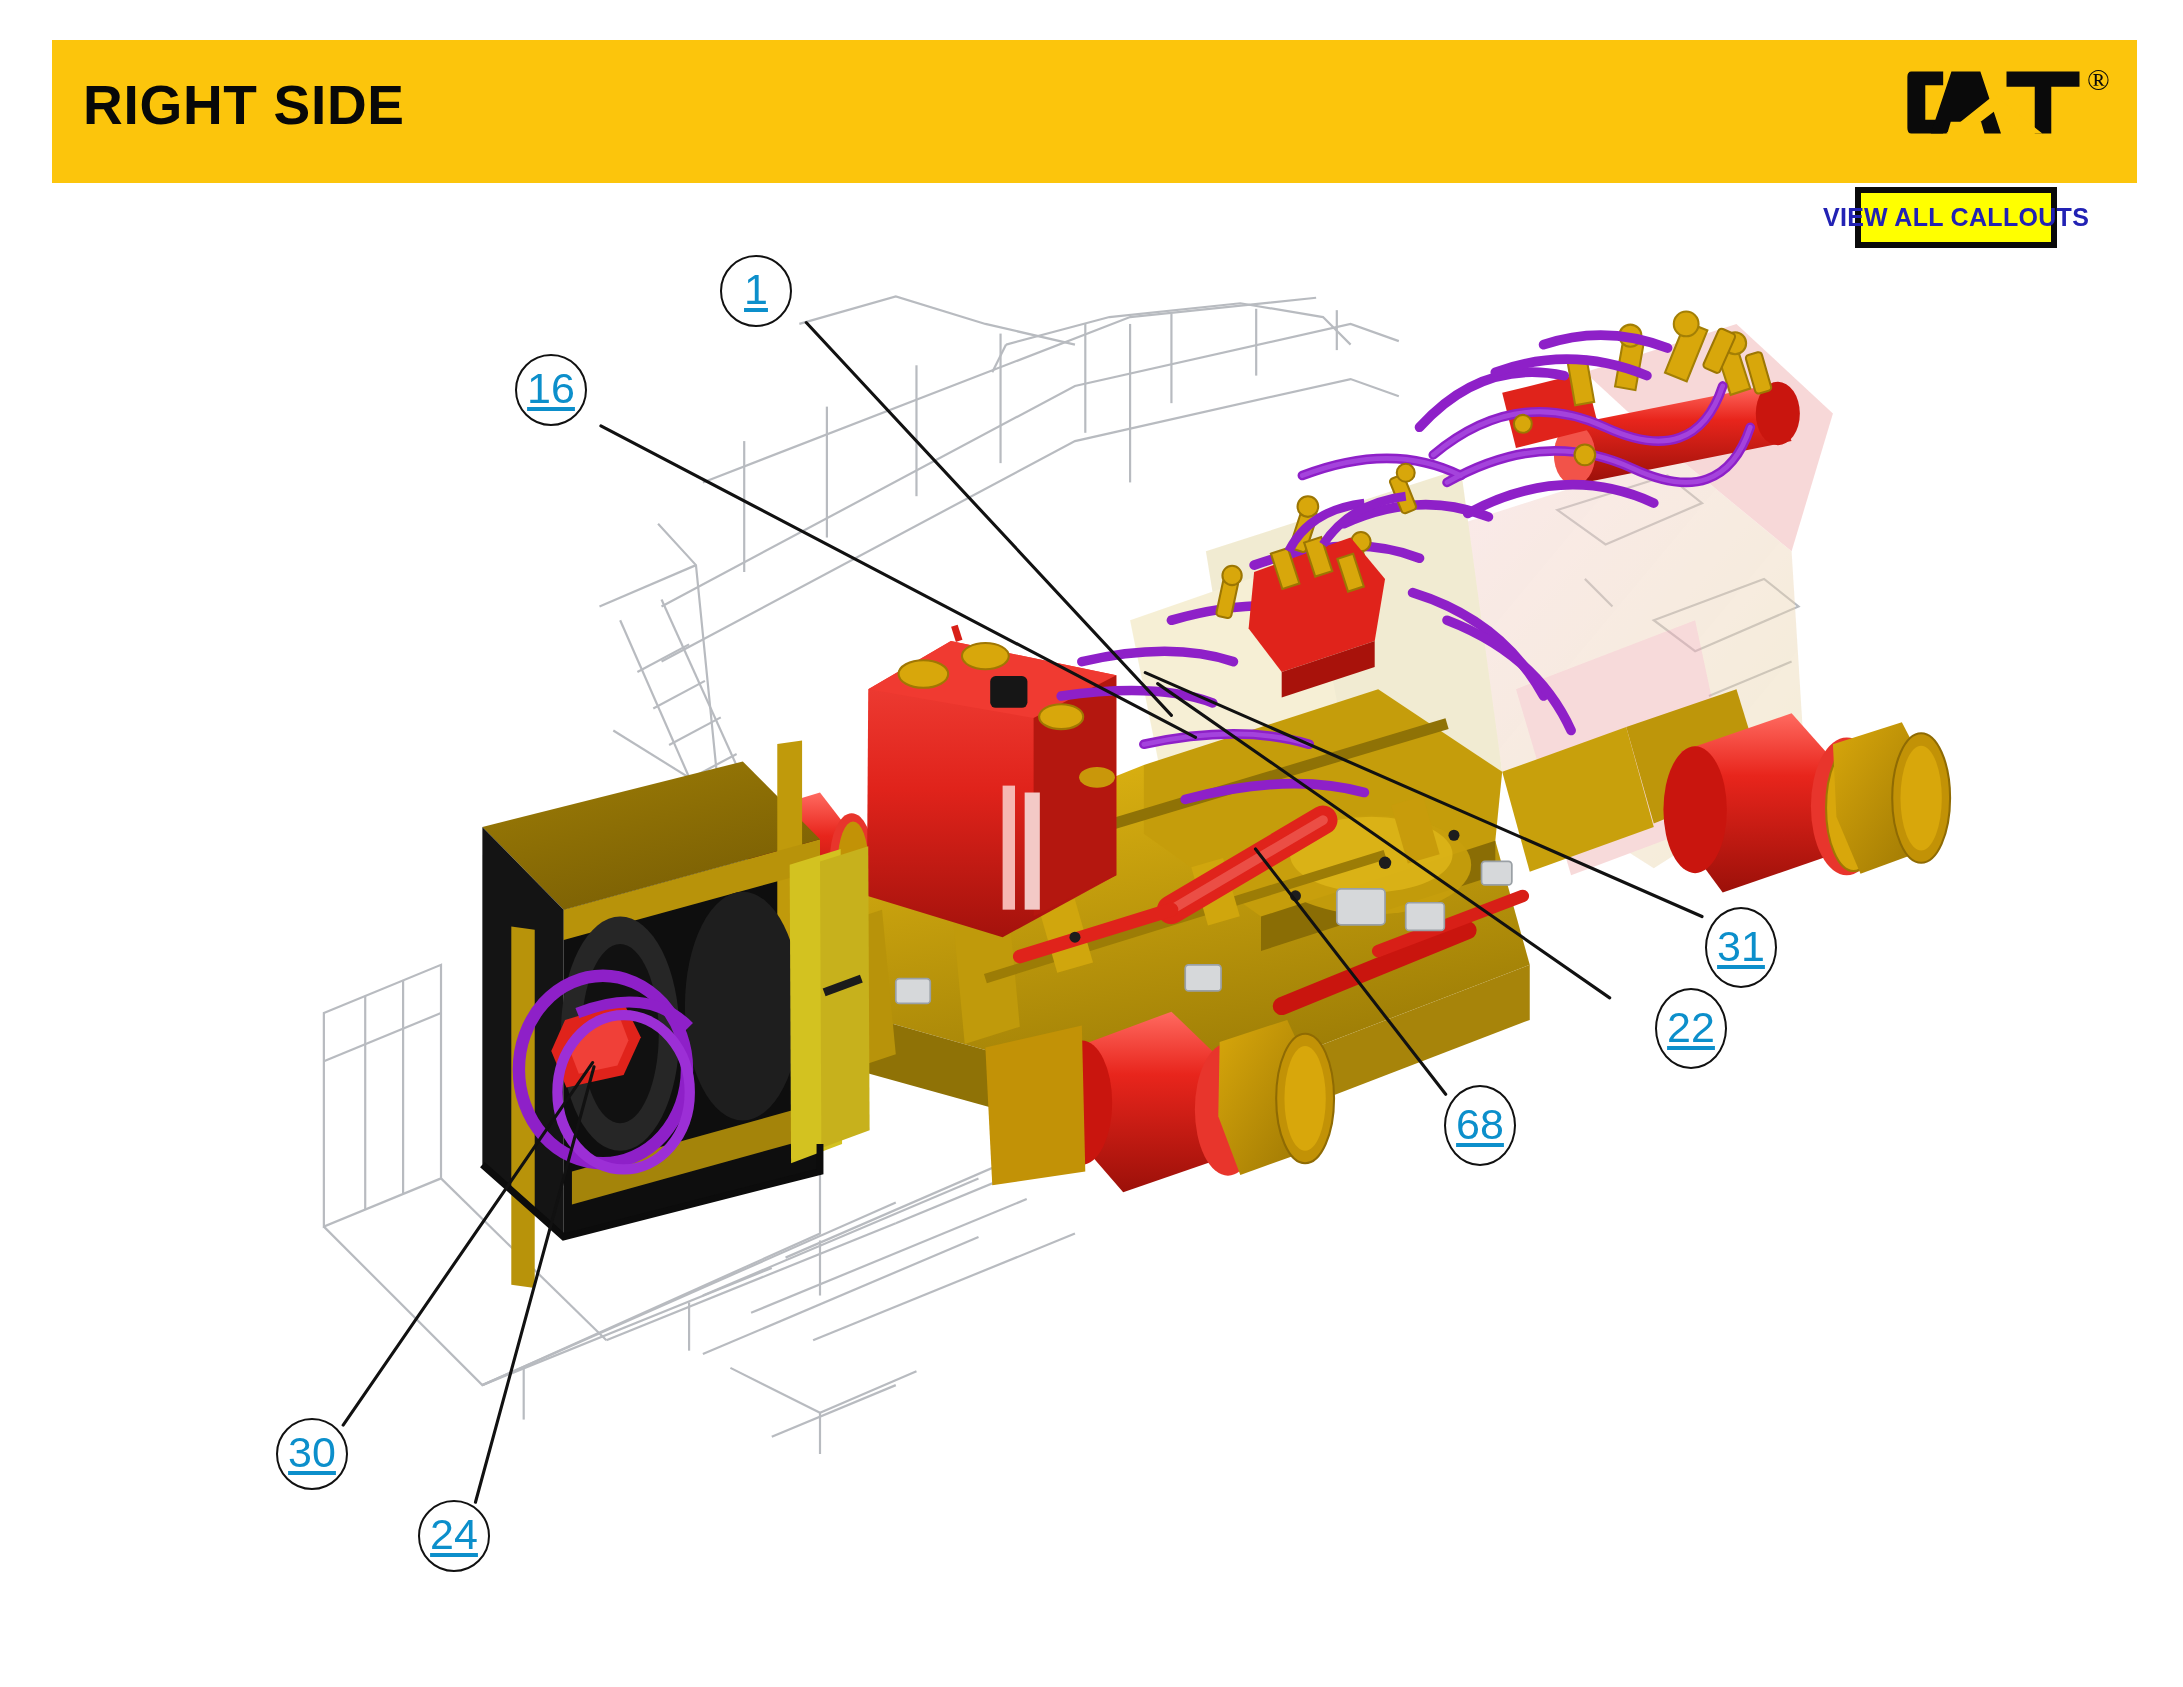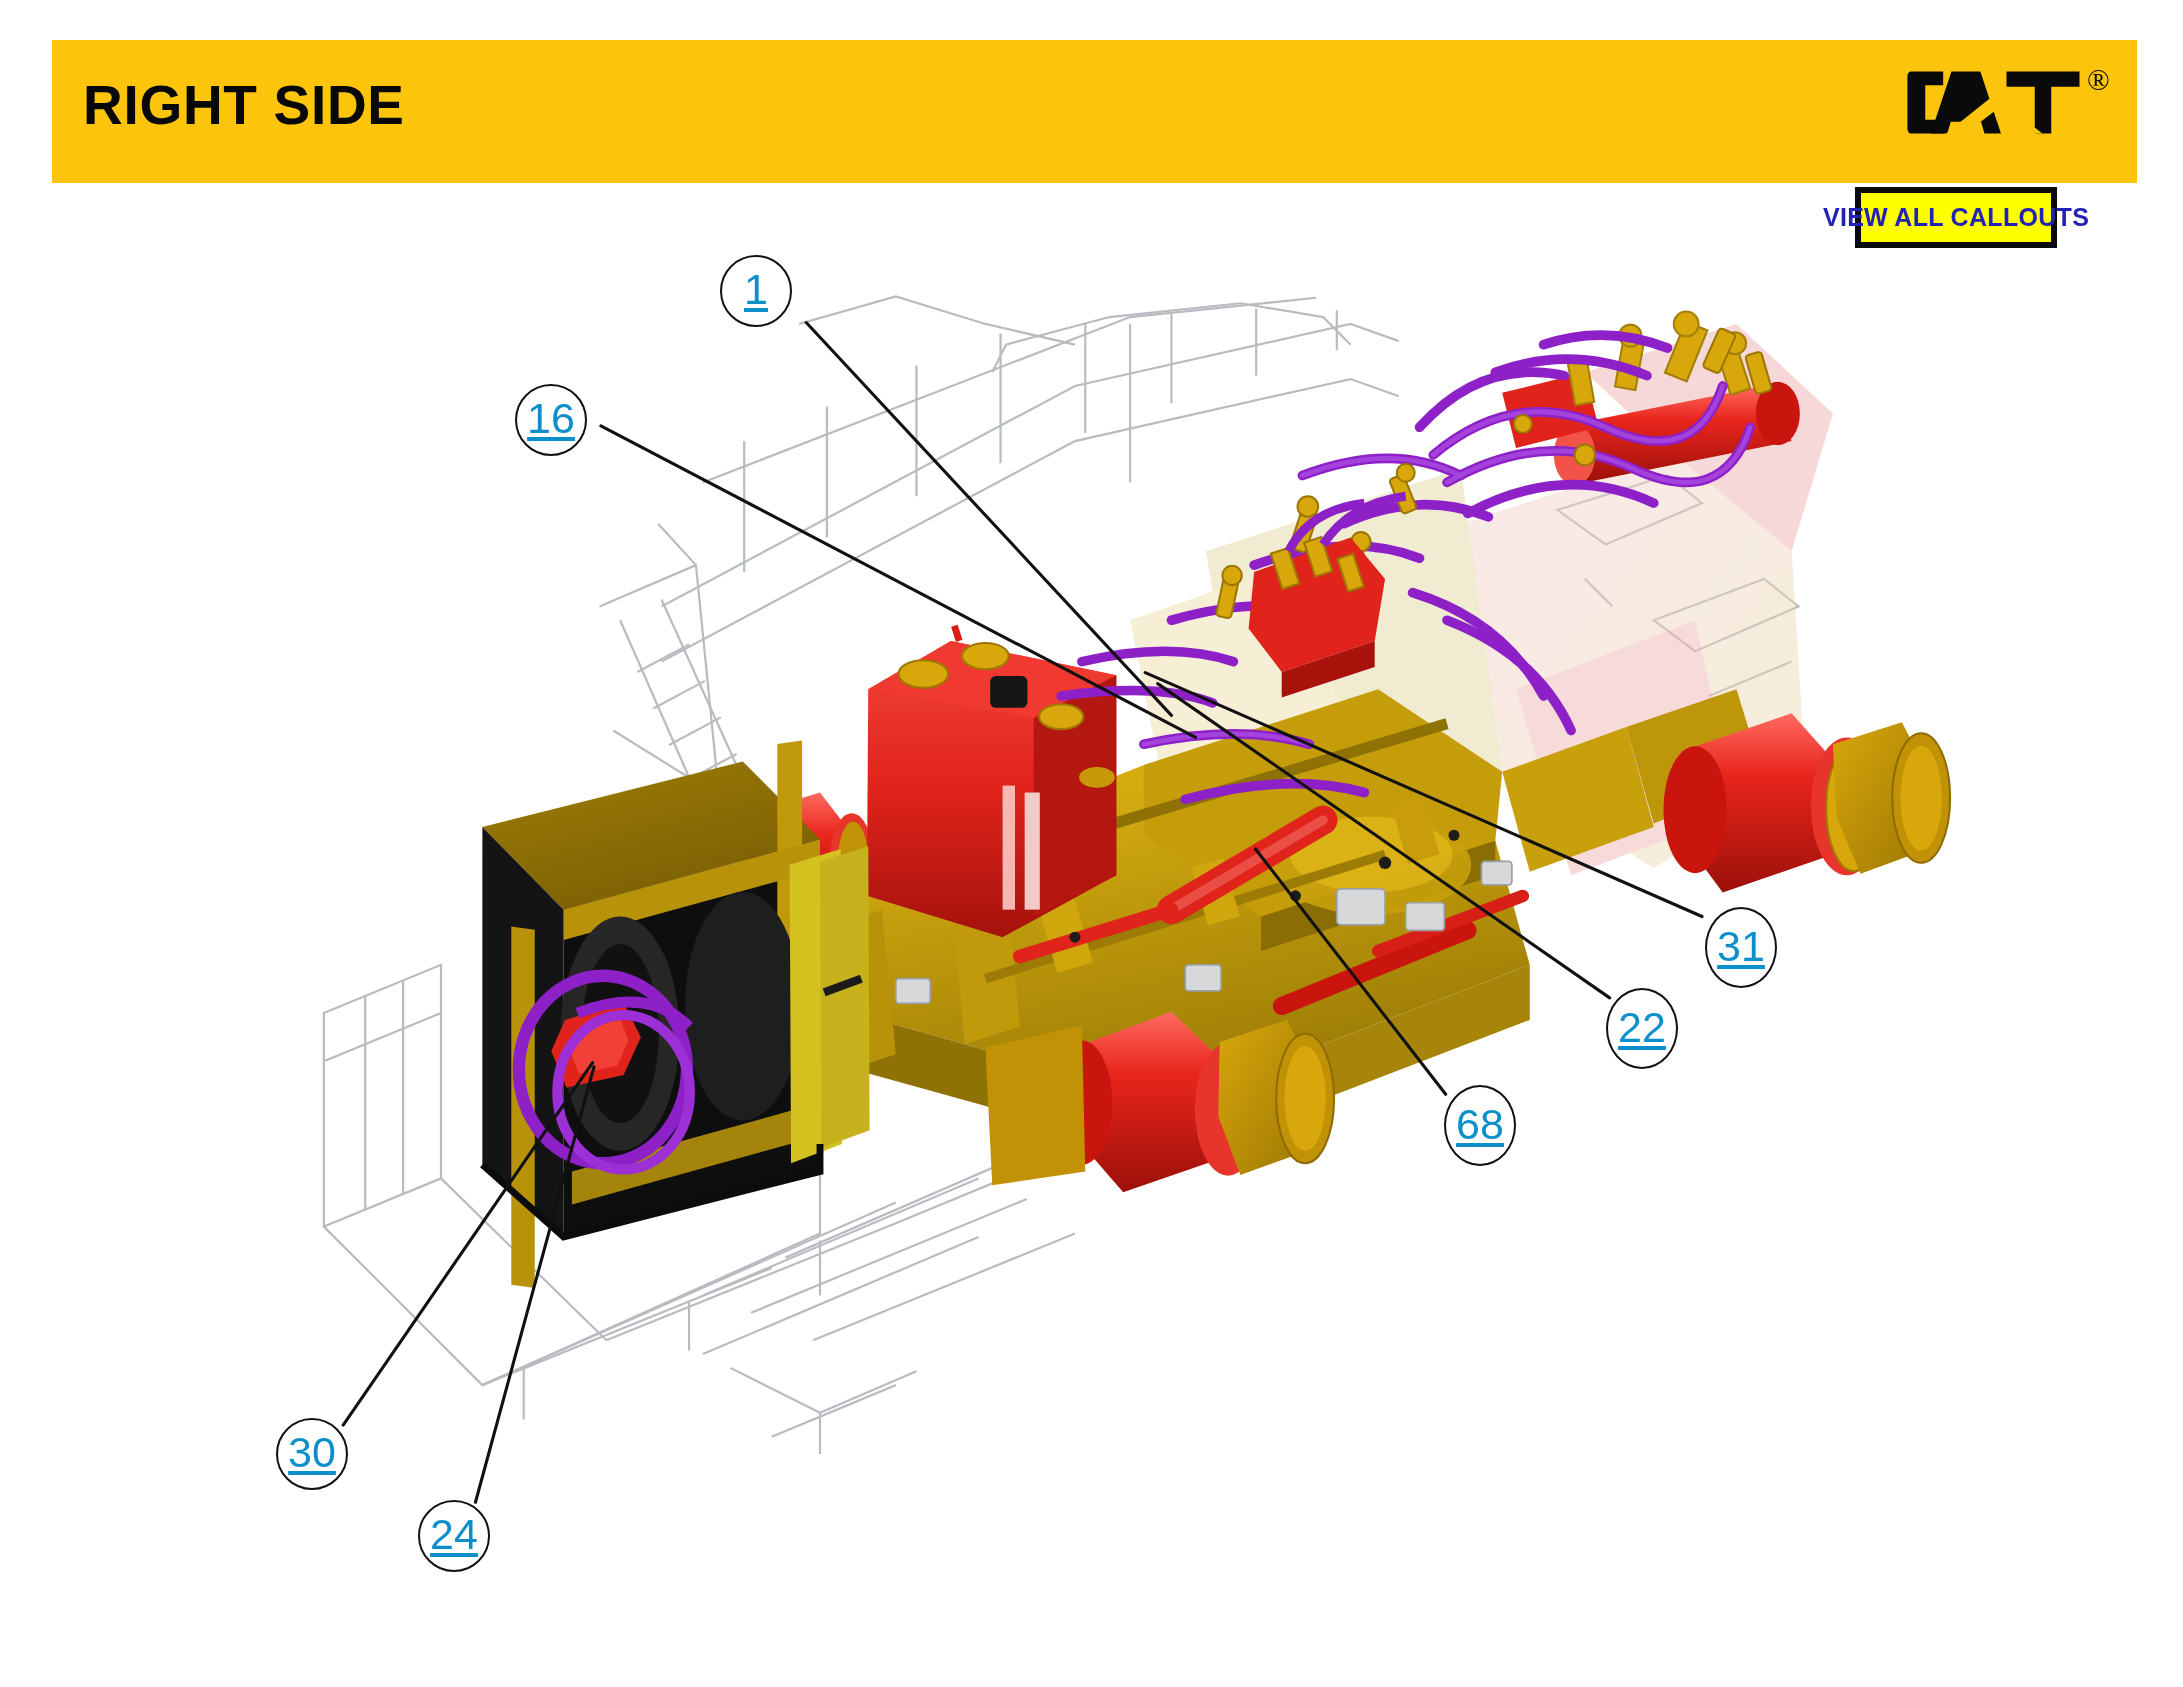--- a/index.html
+++ b/index.html
@@ -398,27 +398,27 @@
   </svg>
   <div class="cat-reg">®</div>
 
   <div class="callouts-btn">
     <span class="callouts-btn-label">VIEW ALL CALLOUTS</span>
   </div>
 
   <div class="callout" style="left:720px;top:255px;">
     <span class="callout-num">1</span>
   </div>
-  <div class="callout" style="left:515px;top:384px;">
+  <div class="callout" style="left:515px;top:354px;">
     <span class="callout-num">16</span>
   </div>
   <div class="callout oval" style="left:1705px;top:907px;">
     <span class="callout-num">31</span>
   </div>
-  <div class="callout oval" style="left:1606px;top:988px;justify-content:center;">
+  <div class="callout oval" style="left:1655px;top:988px;justify-content:center;">
     <span class="callout-num">22</span>
   </div>
   <div class="callout oval" style="left:1444px;top:1085px;text-align:right;">
     <span class="callout-num">68</span>
   </div>
   <div class="callout" style="left:276px;top:1418px;">
     <span class="callout-num">30</span>
   </div>
   <div class="callout" style="left:418px;top:1500px;">
     <span class="callout-num">24</span>

